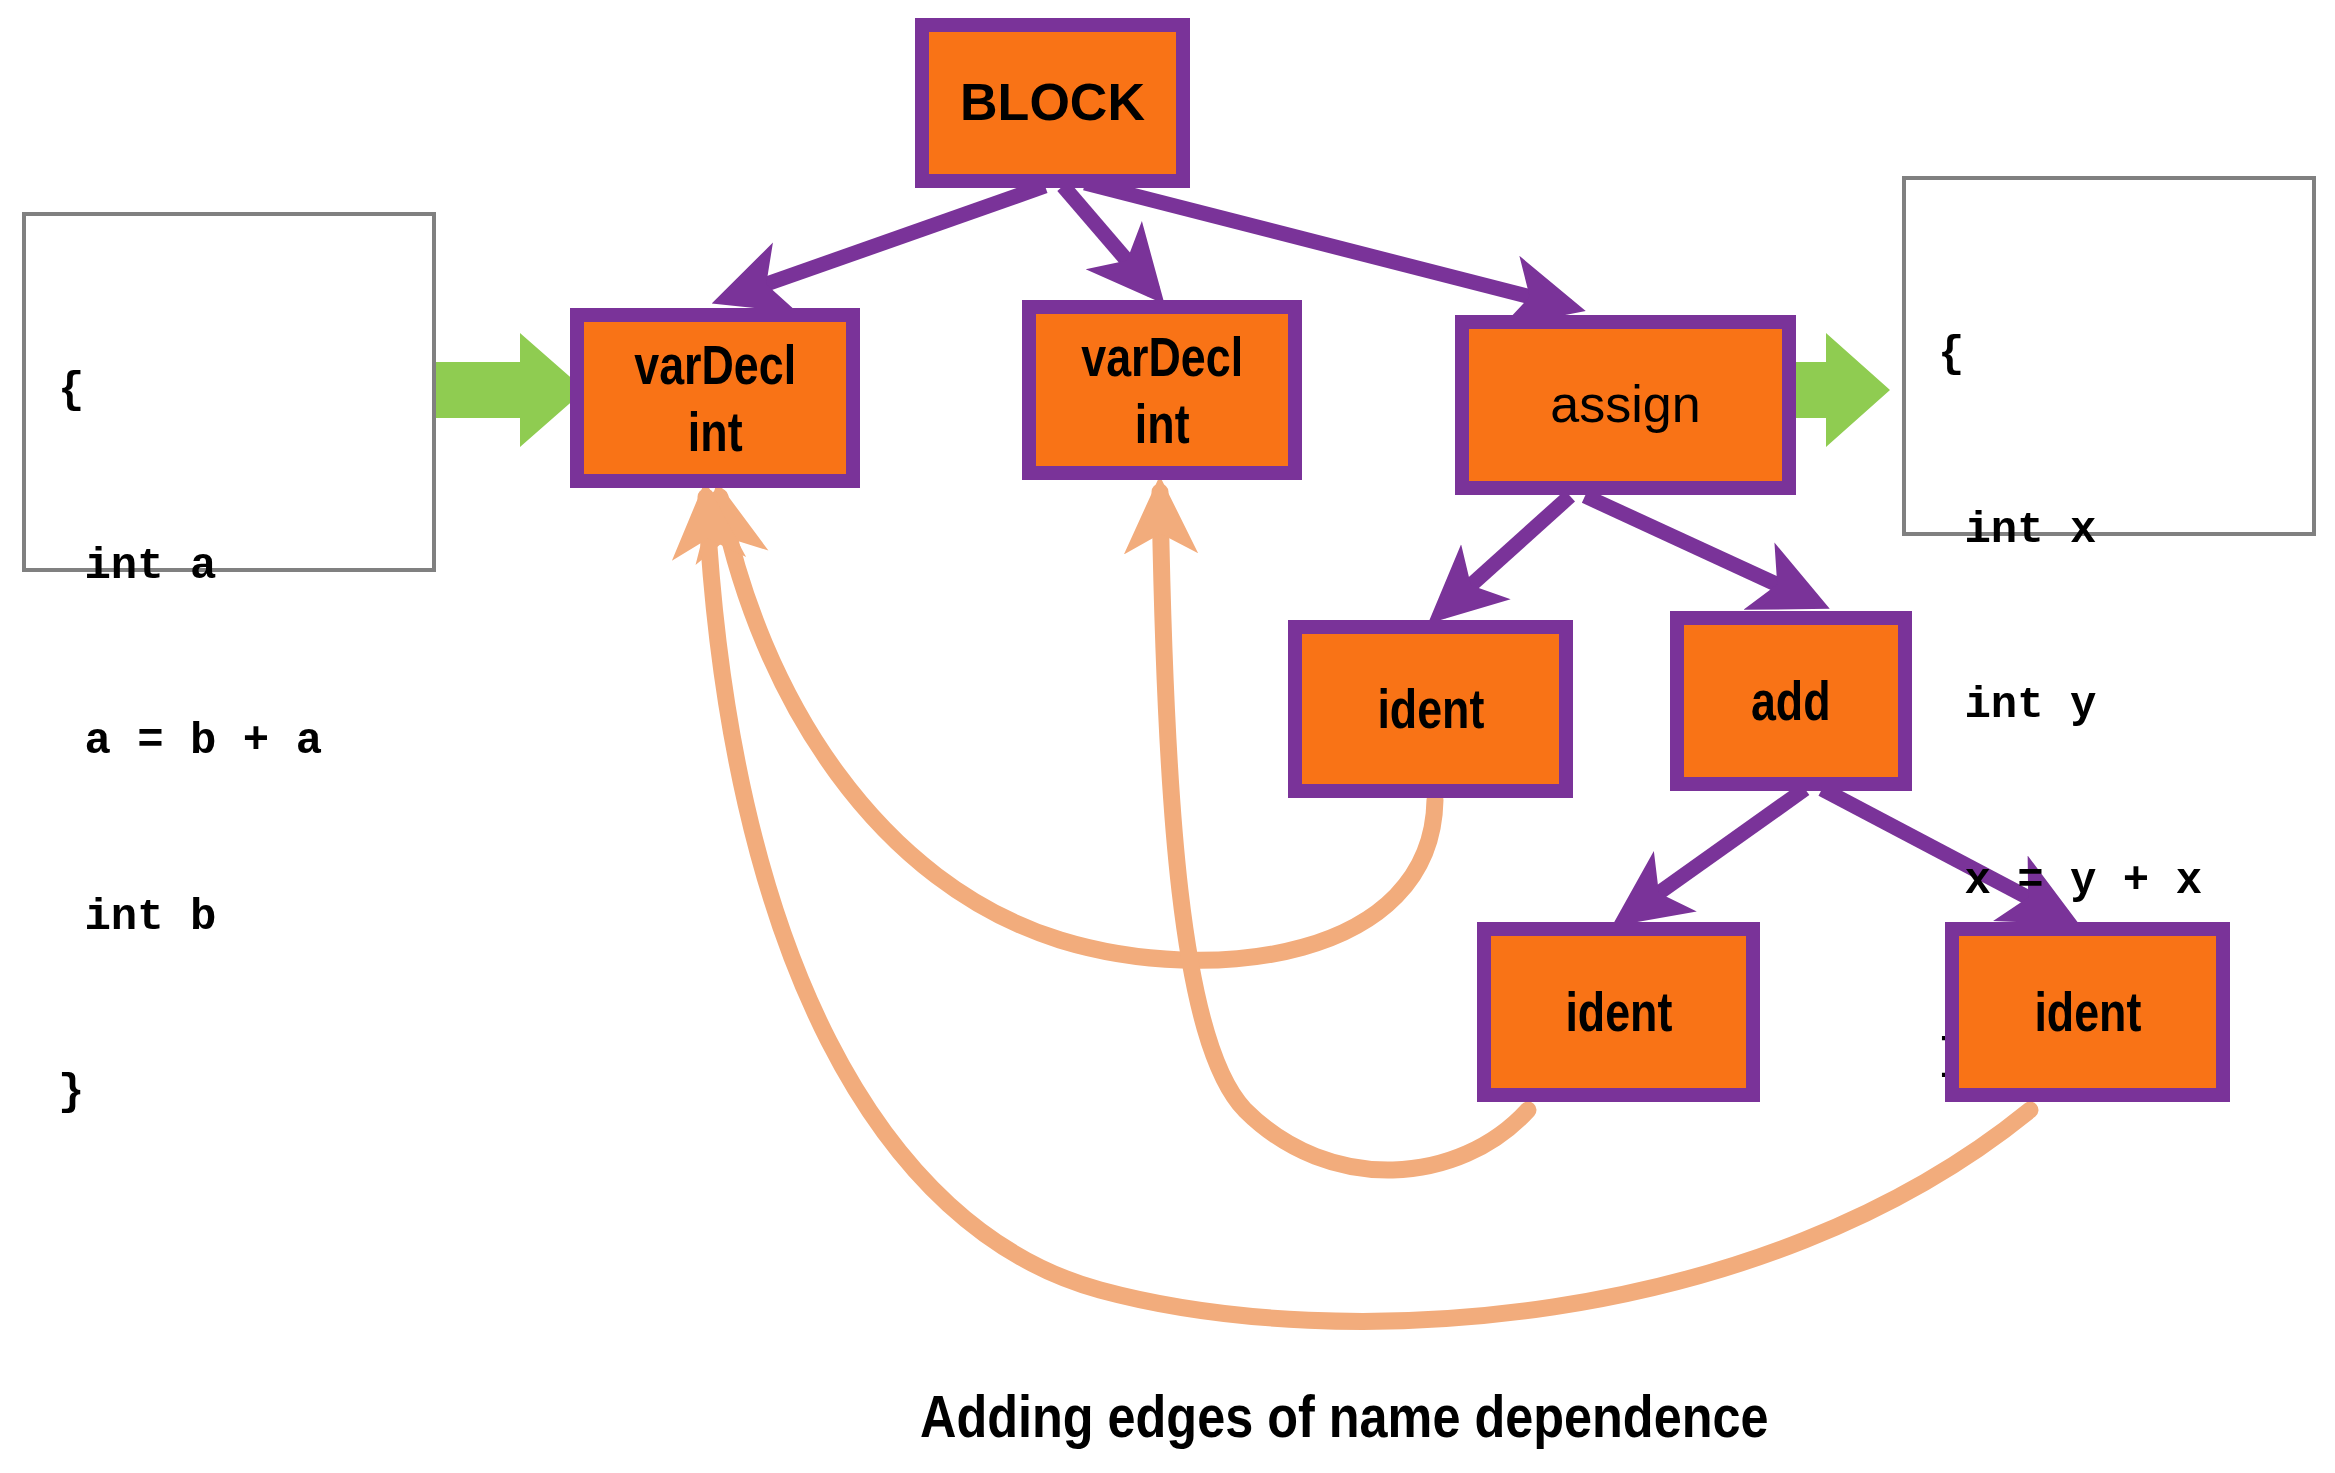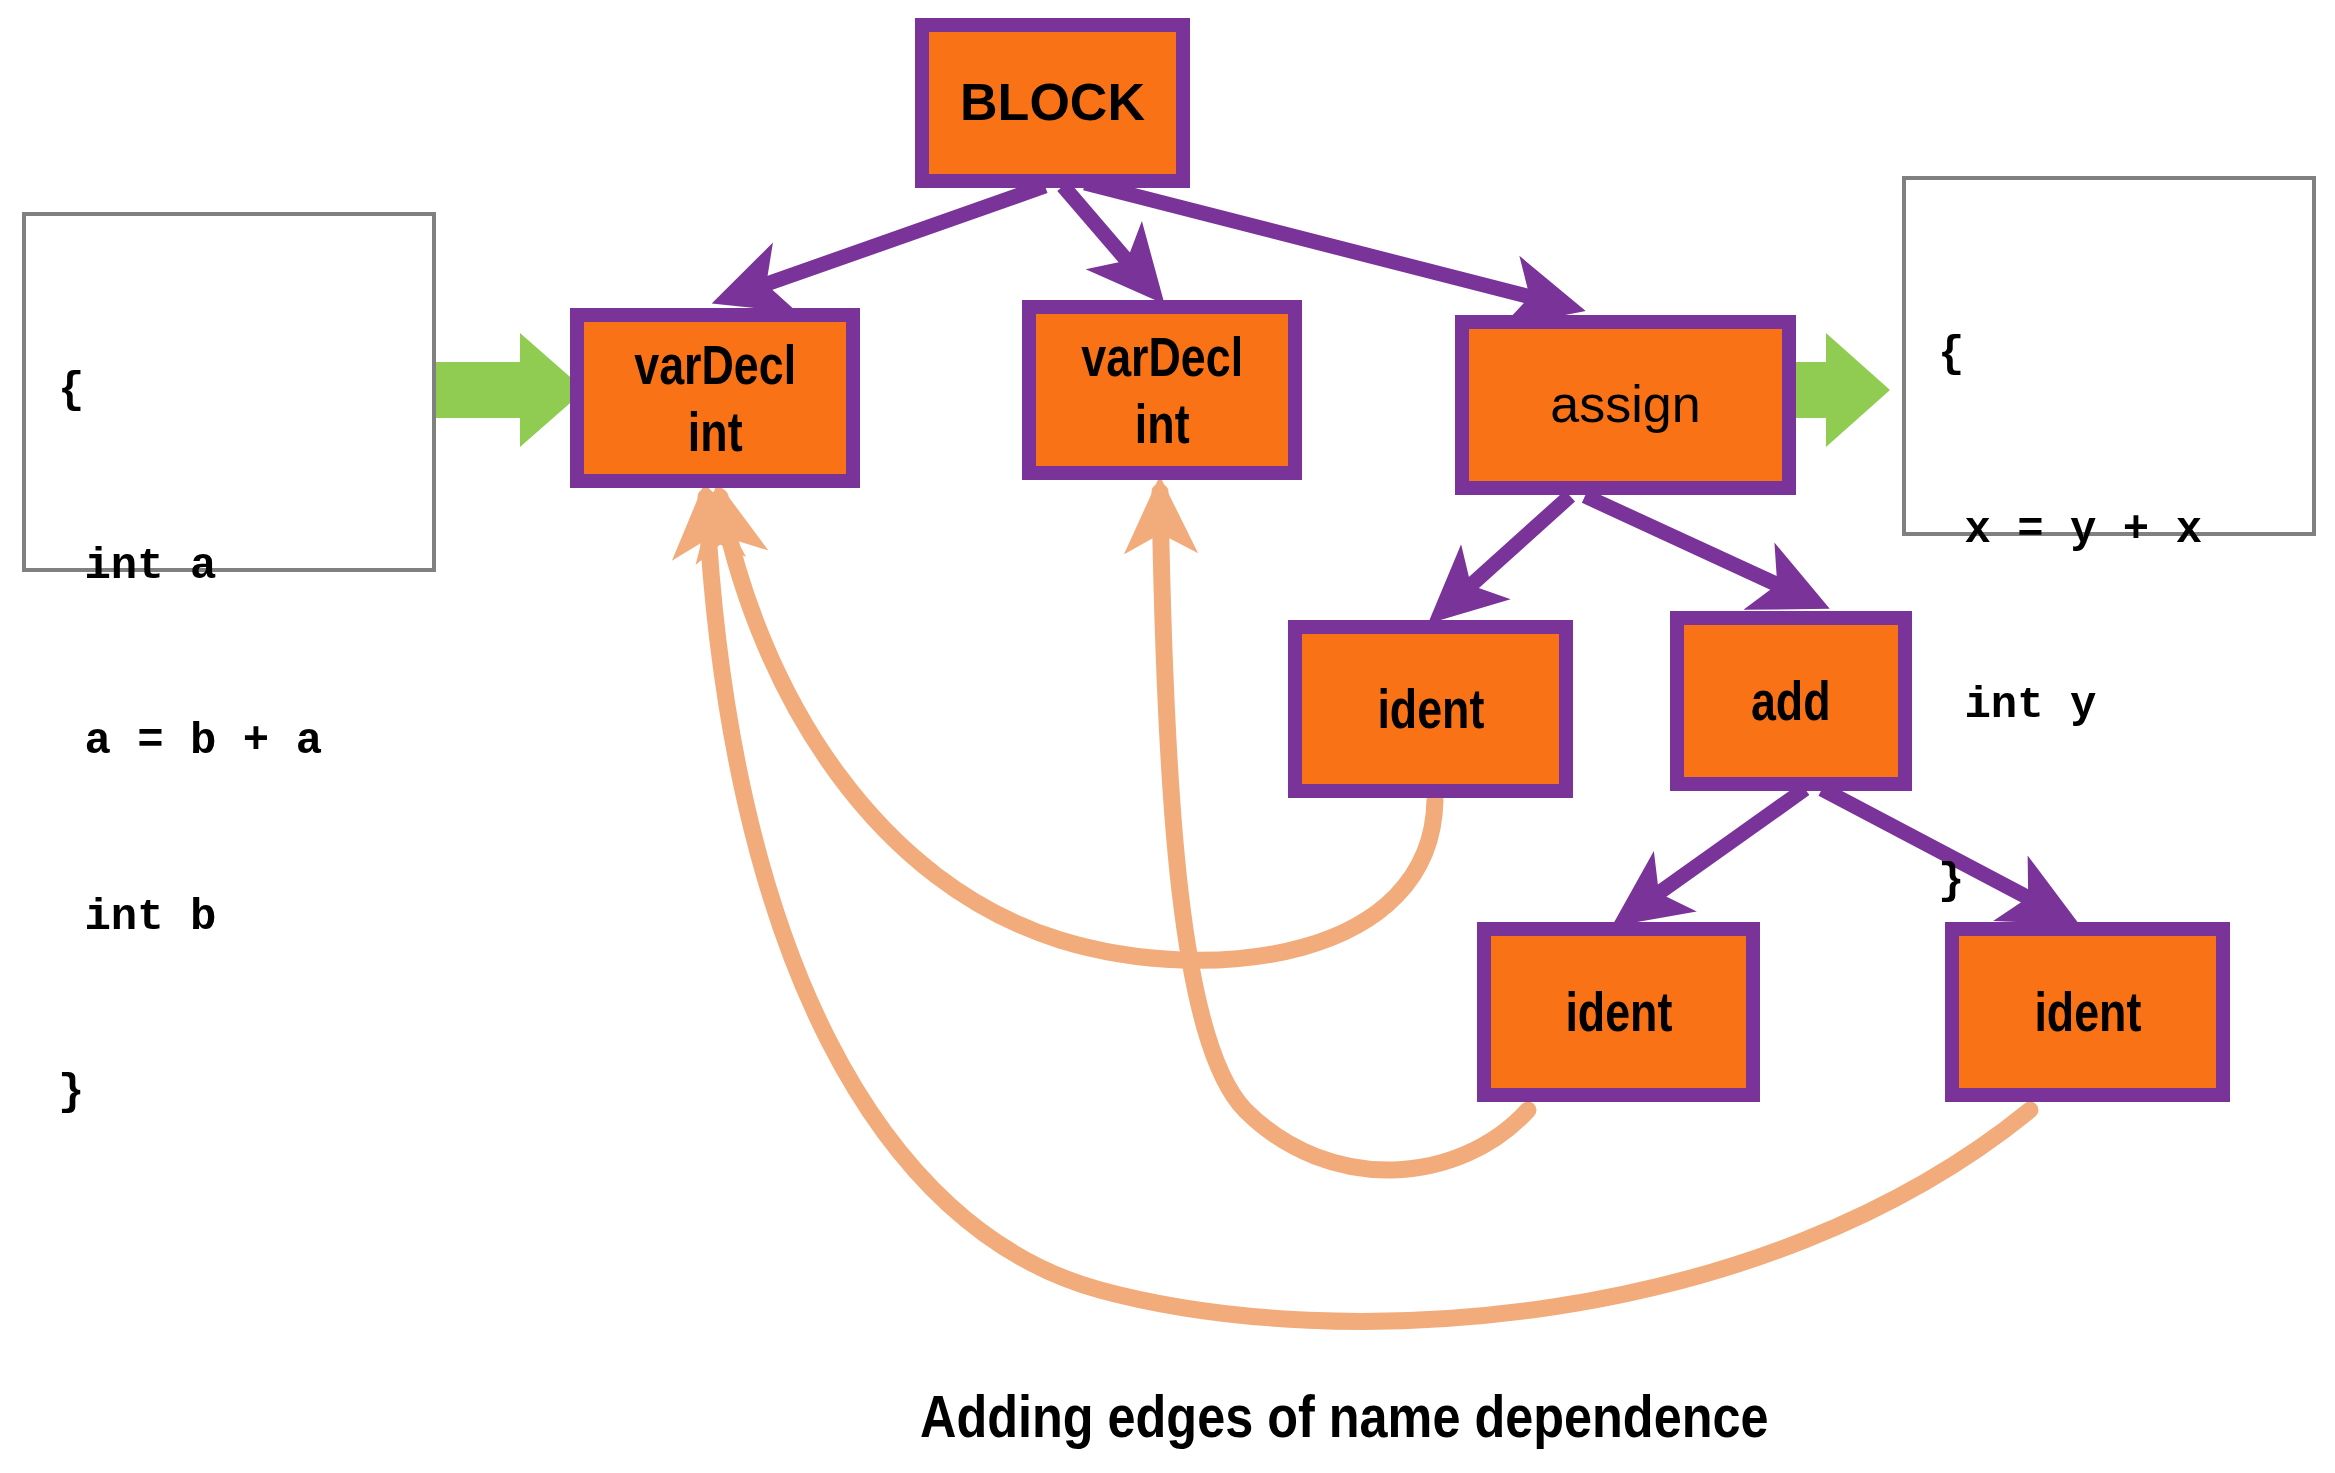--- a/index.html
+++ b/index.html
@@ -117,22 +117,23 @@
   <div class="code-box" style="left:22px; top:212px; width:414px; height:360px; padding:28px 0 0 32px; font-size:44px;">
     <div>{</div>
     <div> int a</div>
     <div> a = b + a</div>
     <div> int b</div>
     <div>}</div>
   </div>
 
   <div class="code-box" style="left:1902px; top:176px; width:414px; height:360px; padding:28px 0 0 32px; font-size:44px;">
     <div>{</div>
+    <div> int x</div>
+    <div> int y</div>
     <div> x = y + x</div>
-    <div> int y</div>
     <div>}</div>
   </div>
 
   <div class="ast-node" style="left:915px; top:18px; width:275px; height:170px;">
     <span class="lbl wide" style="font-size:52px;">BLOCK</span>
   </div>
 
   <div class="ast-node" style="left:570px; top:308px; width:290px; height:180px;">
     <span class="lbl cond" style="font-size:56px;">varDecl</span>
     <span class="lbl cond" style="font-size:56px; margin-top:10px;">int</span>

